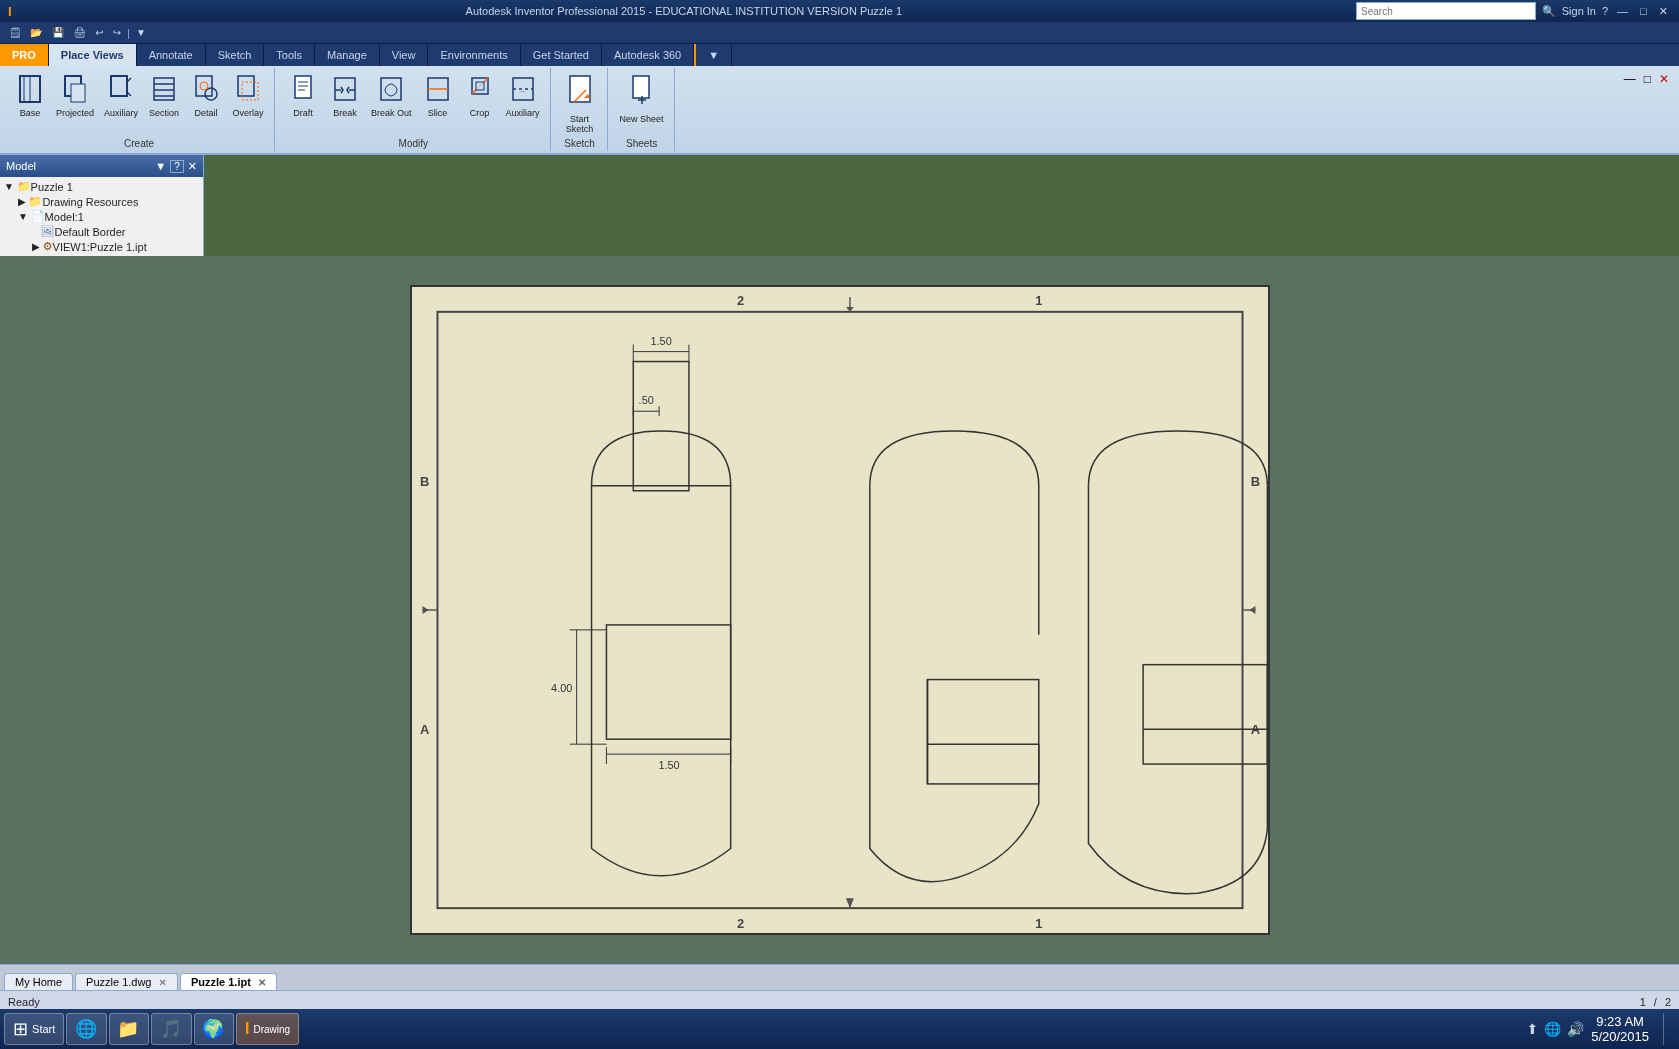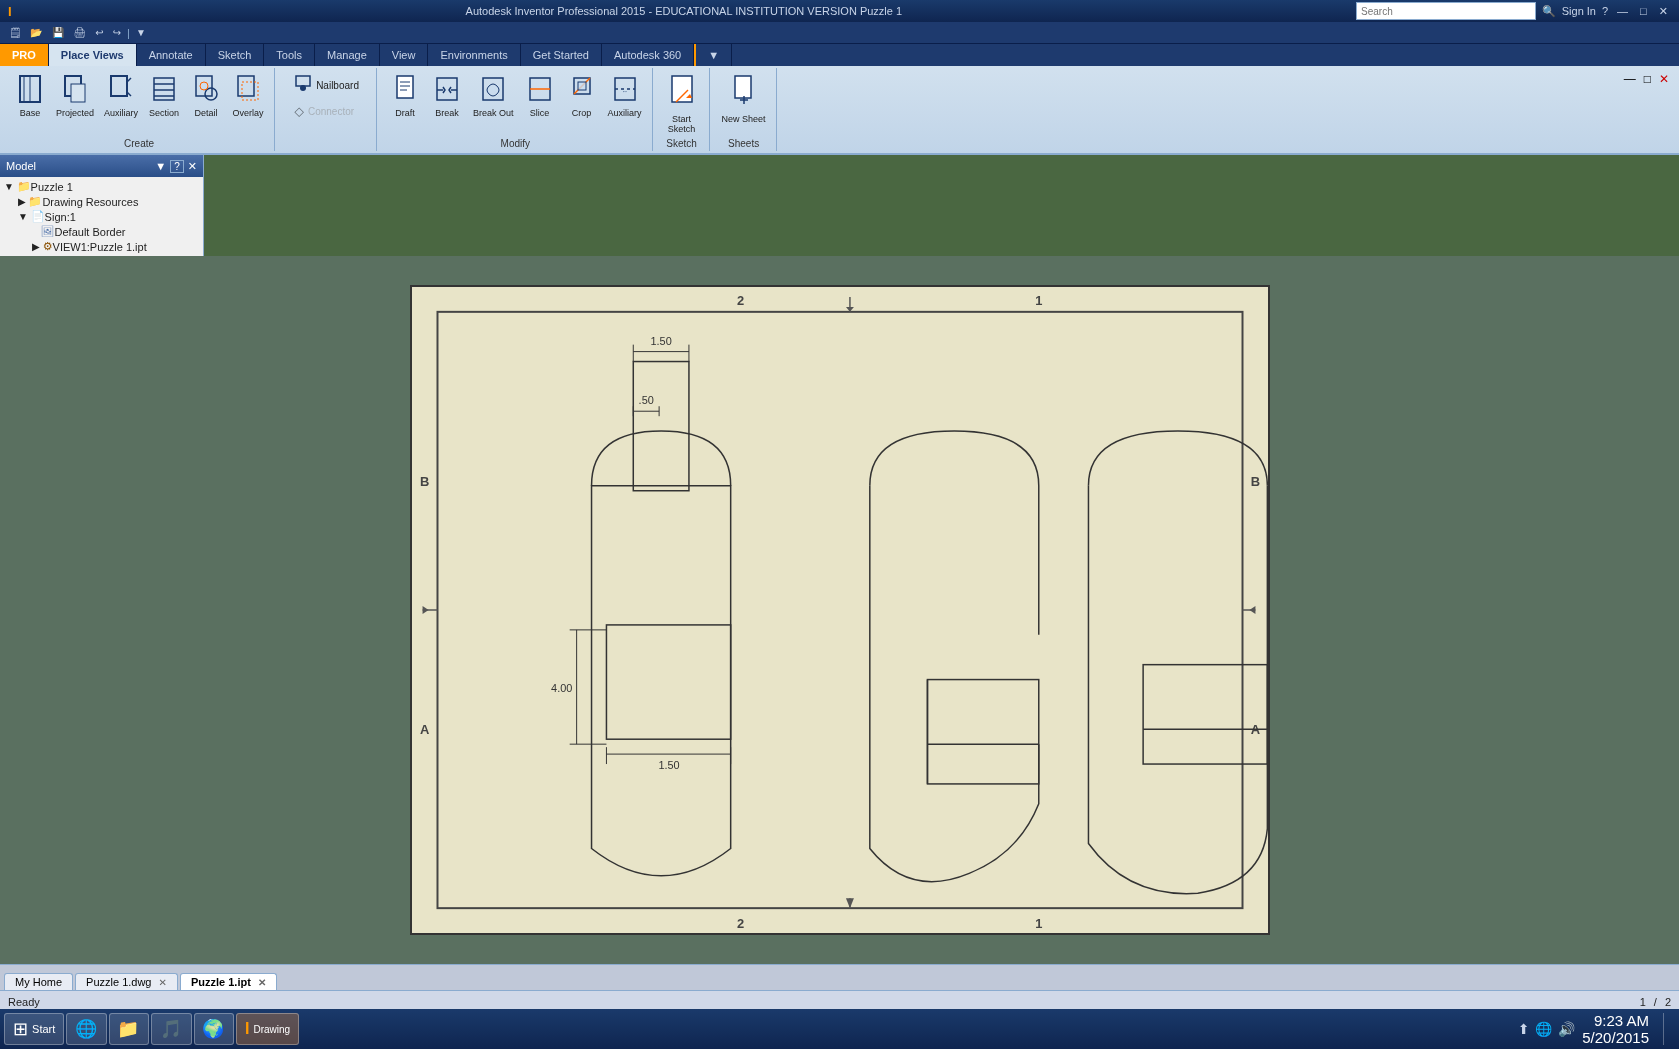--- a/index.html
+++ b/index.html
@@ -225,22 +225,22 @@
       font-size: 11px;
       cursor: pointer;
       display: flex;
       align-items: center;
       gap: 4px;
       height: 32px;
     }
     #taskbar-time {
       margin-left: auto;
       color: white;
-      font-size: 15px;
-      text-align: right;
+      font-size: 13px;
+      text-align: center;
       padding-right: 8px;
     }
     #taskbar-systray {
       display: flex;
       align-items: center;
       gap: 4px;
       padding: 0 6px;
     }
     .systray-icon { font-size: 14px; color: #c8d4e8; cursor: pointer; }
 
@@ -367,37 +367,20 @@
               <rect x="2" y="2" width="16" height="20" fill="none" stroke="#1a3a6e" stroke-width="1.5"></rect>
               <rect x="6" y="8" width="16" height="18" fill="none" stroke="#ff6600" stroke-width="1" stroke-dasharray="2"></rect>
             </svg>
           </div>
           <span class="label">Overlay</span>
         </div>
       </div>
       <span class="ribbon-group-label">Create</span>
     </div>
 
-    <div class="ribbon-group" style="min-width:100px;">
-      <div class="ribbon-group-items" style="flex-direction:column;align-items:flex-start;gap:4px;">
-        <div class="ribbon-btn" style="flex-direction:row;gap:4px;min-width:auto;">
-          <div class="icon">
-            <svg width="18" height="18" viewBox="0 0 18 18">
-              <rect x="2" y="2" width="14" height="10" fill="none" stroke="#1a3a6e" stroke-width="1.5"></rect>
-              <circle cx="9" cy="14" r="3" fill="#1a3a6e"></circle>
-            </svg>
-          </div>
-          <span class="label" style="font-size:10px;">Nailboard</span>
-        </div>
-        <div class="connector-btn" style="flex-direction:row;gap:4px;">
-          <div class="icon" style="font-size:14px;">⬦</div>
-          <span class="label" style="font-size:10px;color:#888;">Connector</span>
-        </div>
-      </div>
-    </div>
 
     <div class="ribbon-group">
       <div class="ribbon-group-items">
         <div class="ribbon-btn">
           <div class="icon">
             <svg width="24" height="30" viewBox="0 0 24 30">
               <rect x="4" y="2" width="16" height="22" fill="white" stroke="#1a3a6e" stroke-width="1.5"></rect>
               <line x1="7" y1="8" x2="17" y2="8" stroke="#1a3a6e" stroke-width="1"></line>
               <line x1="7" y1="12" x2="17" y2="12" stroke="#1a3a6e" stroke-width="1"></line>
               <line x1="7" y1="16" x2="14" y2="16" stroke="#1a3a6e" stroke-width="1"></line>
@@ -523,21 +506,21 @@
 
       <div class="tree-item tree-indent">
         <span class="tree-icon">▶</span>
         <span style="color:#cc6600;">📁</span>
         <span>Drawing Resources</span>
       </div>
 
       <div class="tree-item tree-indent">
         <span class="tree-icon">▼</span>
         <span style="color:#4a6ea8;">📄</span>
-        <span>Sign:1</span>
+        <span>Model:1</span>
       </div>
 
       <div class="tree-item tree-indent2">
         <span class="tree-icon">&nbsp;&nbsp;</span>
         <span style="color:#4a6ea8;">🖼</span>
         <span>Default Border</span>
       </div>
 
       <div class="tree-item tree-indent2">
         <span class="tree-icon">▶</span>

